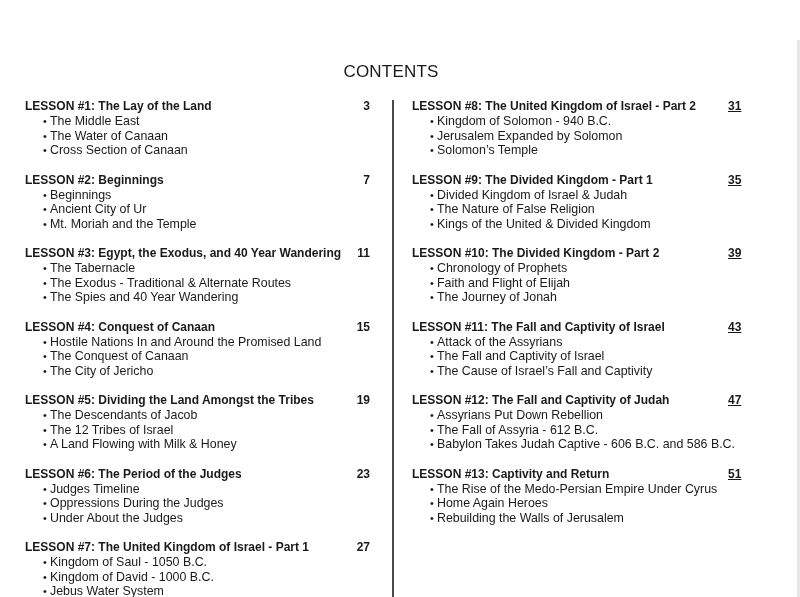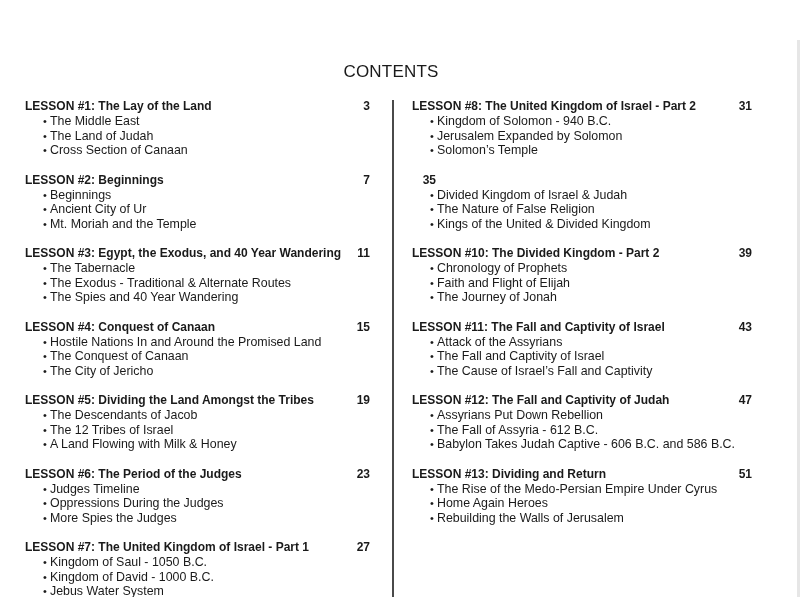--- a/index.html
+++ b/index.html
@@ -29,21 +29,21 @@
   .col.left { left: 25px; width: 345px; }
   .col.right { left: 412px; width: 340px; }
   .lesson { position: relative; margin-bottom: 15px; }
   .lesson-head {
     display: flex; justify-content: space-between; align-items: baseline;
     font-weight: bold; font-size: 12px; line-height: 14px; height: 15px;
   }
   .lesson-title { white-space: nowrap; }
   .lesson-page { white-space: nowrap; }
   .col.left .lesson-page { width: 20px; text-align: right; }
-  .col.right .lesson-page { width: 24px; text-align: right; }
+  .col.right .lesson-page { width: 24px; text-align: left; text-decoration: underline; }
   .topics { list-style: none; margin: 0; padding: 0 0 0 18px; }
   .topic { font-size: 12.4px; line-height: 14.5px; white-space: nowrap; }
   .bullet { display: inline-block; width: 7px; font-size: 11px; }
   .footer-left {
     position: absolute; left: 25px; top: 567px;
     font-style: italic; font-size: 14px; color: #1a1a1a;
   }
   .footer-right {
     position: absolute; right: 38px; top: 560px;
     font-size: 12px; color: #8b5cf6; white-space: nowrap;
@@ -57,21 +57,21 @@
   <div class="title">CONTENTS</div>
 
   <div class="col left" id="col-left">
       <div class="lesson">
     <div class="lesson-head">
       <span class="lesson-title">LESSON #1: The Lay of the Land</span>
       <span class="lesson-page">3</span>
     </div>
     <ul class="topics">
           <li class="topic"><span class="bullet">•</span><span>The Middle East</span></li>
-          <li class="topic"><span class="bullet">•</span><span>The Land of Judah</span></li>
+          <li class="topic"><span class="bullet">•</span><span>The Water of Canaan</span></li>
           <li class="topic"><span class="bullet">•</span><span>Cross Section of Canaan</span></li>
         </ul>
   </div>
       <div class="lesson">
     <div class="lesson-head">
       <span class="lesson-title">LESSON #2: Beginnings</span>
       <span class="lesson-page">7</span>
     </div>
     <ul class="topics">
           <li class="topic"><span class="bullet">•</span><span>Beginnings</span></li>
@@ -113,21 +113,21 @@
         </ul>
   </div>
       <div class="lesson">
     <div class="lesson-head">
       <span class="lesson-title">LESSON #6: The Period of the Judges</span>
       <span class="lesson-page">23</span>
     </div>
     <ul class="topics">
           <li class="topic"><span class="bullet">•</span><span>Judges Timeline</span></li>
           <li class="topic"><span class="bullet">•</span><span>Oppressions During the Judges</span></li>
-          <li class="topic"><span class="bullet">•</span><span>More Spies the Judges</span></li>
+          <li class="topic"><span class="bullet">•</span><span>Under About the Judges</span></li>
         </ul>
   </div>
       <div class="lesson">
     <div class="lesson-head">
       <span class="lesson-title">LESSON #7: The United Kingdom of Israel - Part 1</span>
       <span class="lesson-page">27</span>
     </div>
     <ul class="topics">
           <li class="topic"><span class="bullet">•</span><span>Kingdom of Saul - 1050 B.C.</span></li>
           <li class="topic"><span class="bullet">•</span><span>Kingdom of David - 1000 B.C.</span></li>
@@ -143,20 +143,21 @@
       <span class="lesson-page">31</span>
     </div>
     <ul class="topics">
           <li class="topic"><span class="bullet">•</span><span>Kingdom of Solomon - 940 B.C.</span></li>
           <li class="topic"><span class="bullet">•</span><span>Jerusalem Expanded by Solomon</span></li>
           <li class="topic"><span class="bullet">•</span><span>Solomon’s Temple</span></li>
         </ul>
   </div>
       <div class="lesson">
     <div class="lesson-head">
+      <span class="lesson-title">LESSON #9: The Divided Kingdom - Part 1</span>
       <span class="lesson-page">35</span>
     </div>
     <ul class="topics">
           <li class="topic"><span class="bullet">•</span><span>Divided Kingdom of Israel &amp; Judah</span></li>
           <li class="topic"><span class="bullet">•</span><span>The Nature of False Religion</span></li>
           <li class="topic"><span class="bullet">•</span><span>Kings of the United &amp; Divided Kingdom</span></li>
         </ul>
   </div>
       <div class="lesson">
     <div class="lesson-head">
@@ -186,21 +187,21 @@
       <span class="lesson-page">47</span>
     </div>
     <ul class="topics">
           <li class="topic"><span class="bullet">•</span><span>Assyrians Put Down Rebellion</span></li>
           <li class="topic"><span class="bullet">•</span><span>The Fall of Assyria - 612 B.C.</span></li>
           <li class="topic"><span class="bullet">•</span><span>Babylon Takes Judah Captive - 606 B.C. and 586 B.C.</span></li>
         </ul>
   </div>
       <div class="lesson">
     <div class="lesson-head">
-      <span class="lesson-title">LESSON #13: Dividing and Return</span>
+      <span class="lesson-title">LESSON #13: Captivity and Return</span>
       <span class="lesson-page">51</span>
     </div>
     <ul class="topics">
           <li class="topic"><span class="bullet">•</span><span>The Rise of the Medo-Persian Empire Under Cyrus</span></li>
           <li class="topic"><span class="bullet">•</span><span>Home Again Heroes</span></li>
           <li class="topic"><span class="bullet">•</span><span>Rebuilding the Walls of Jerusalem</span></li>
         </ul>
   </div>
     </div>
 

